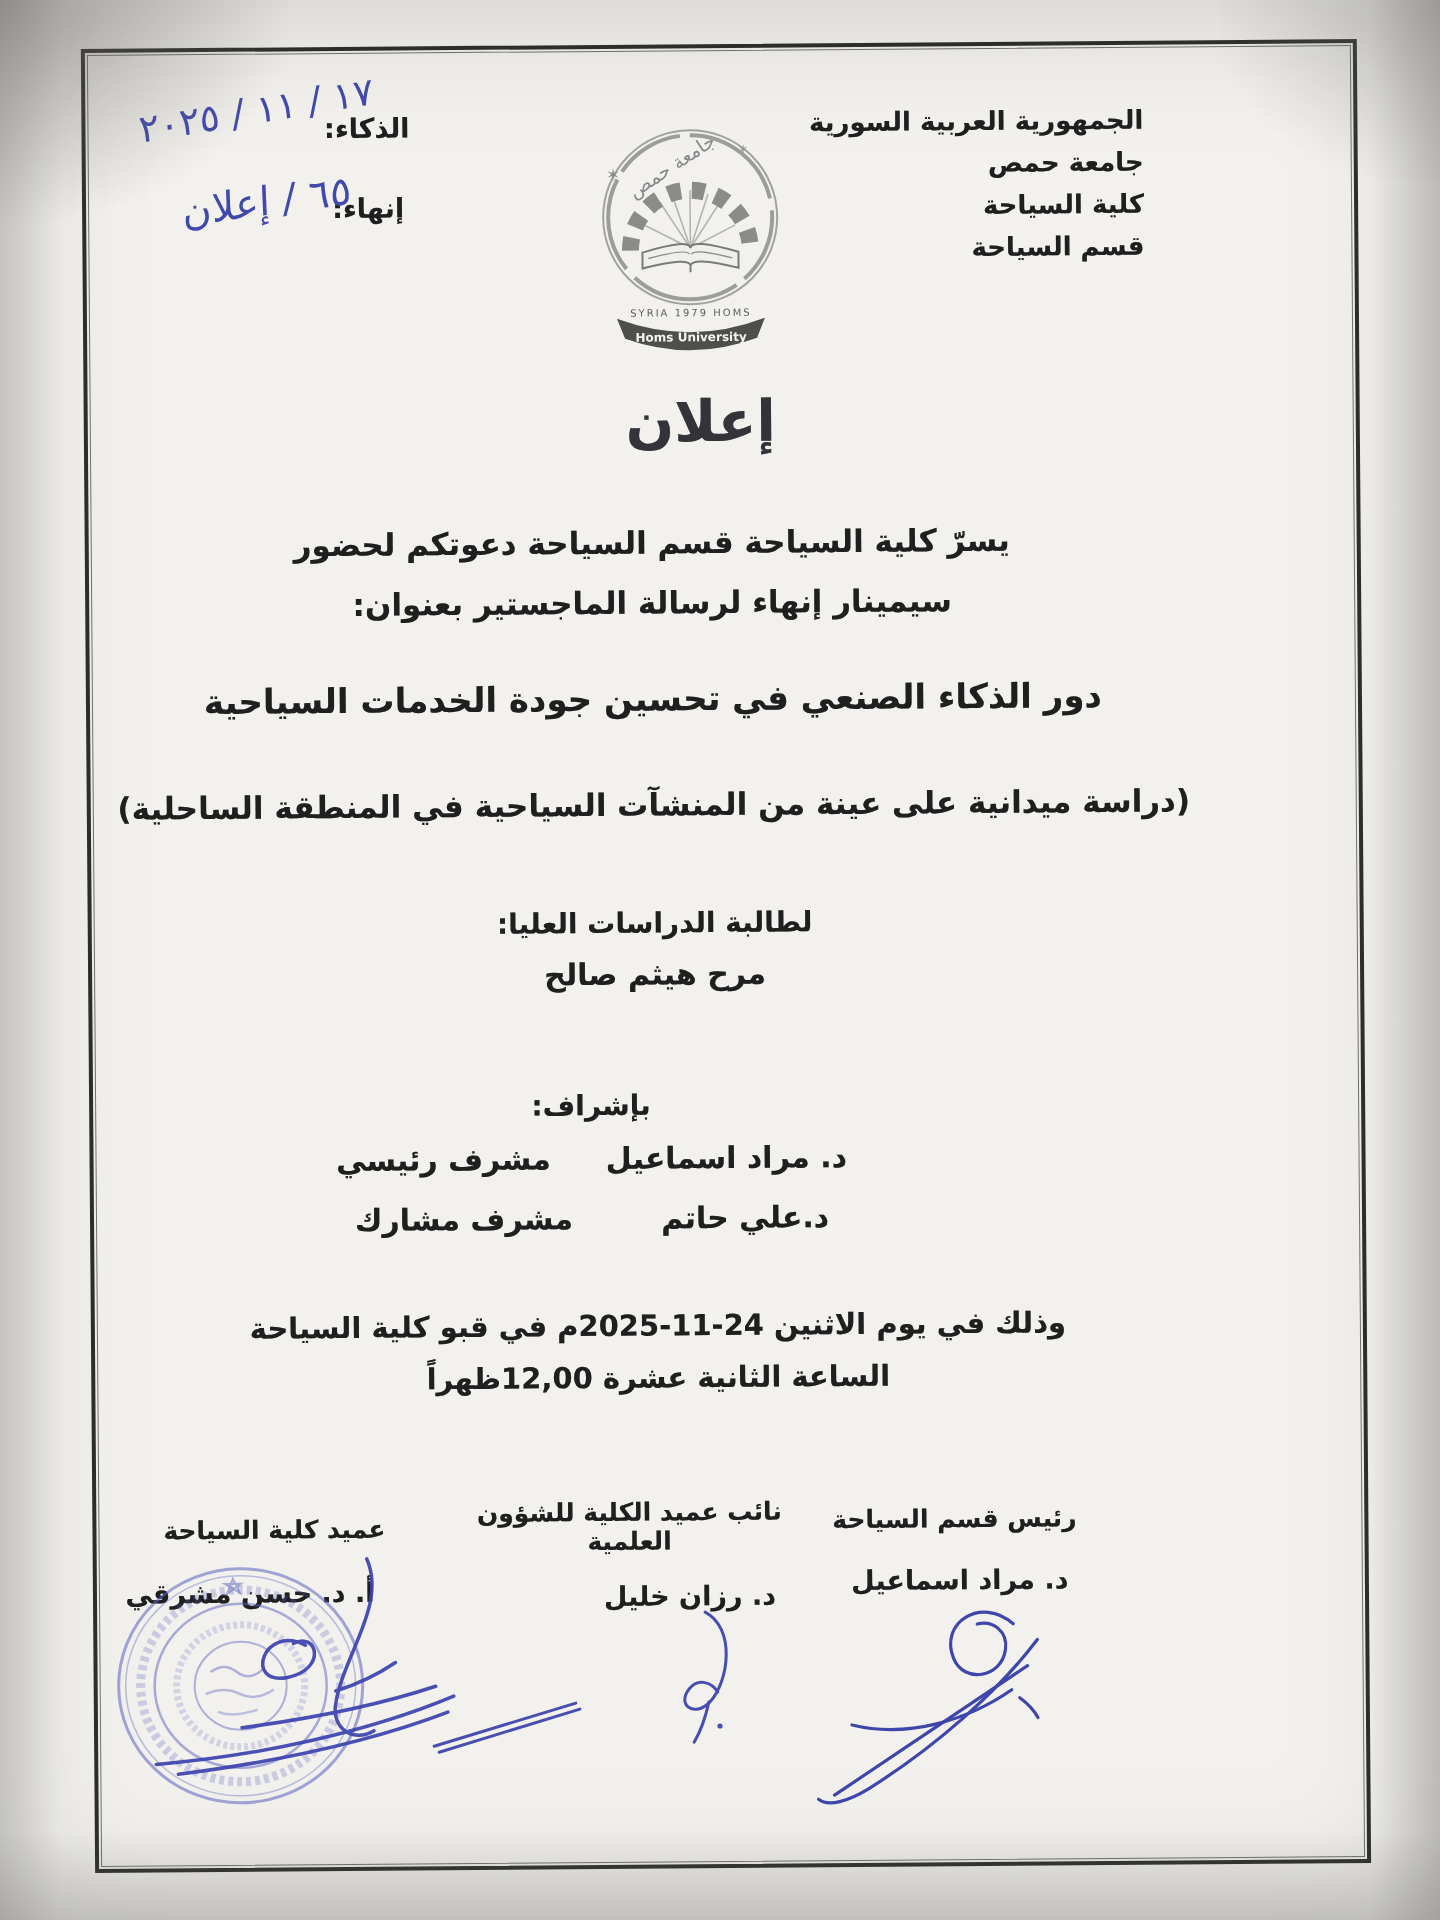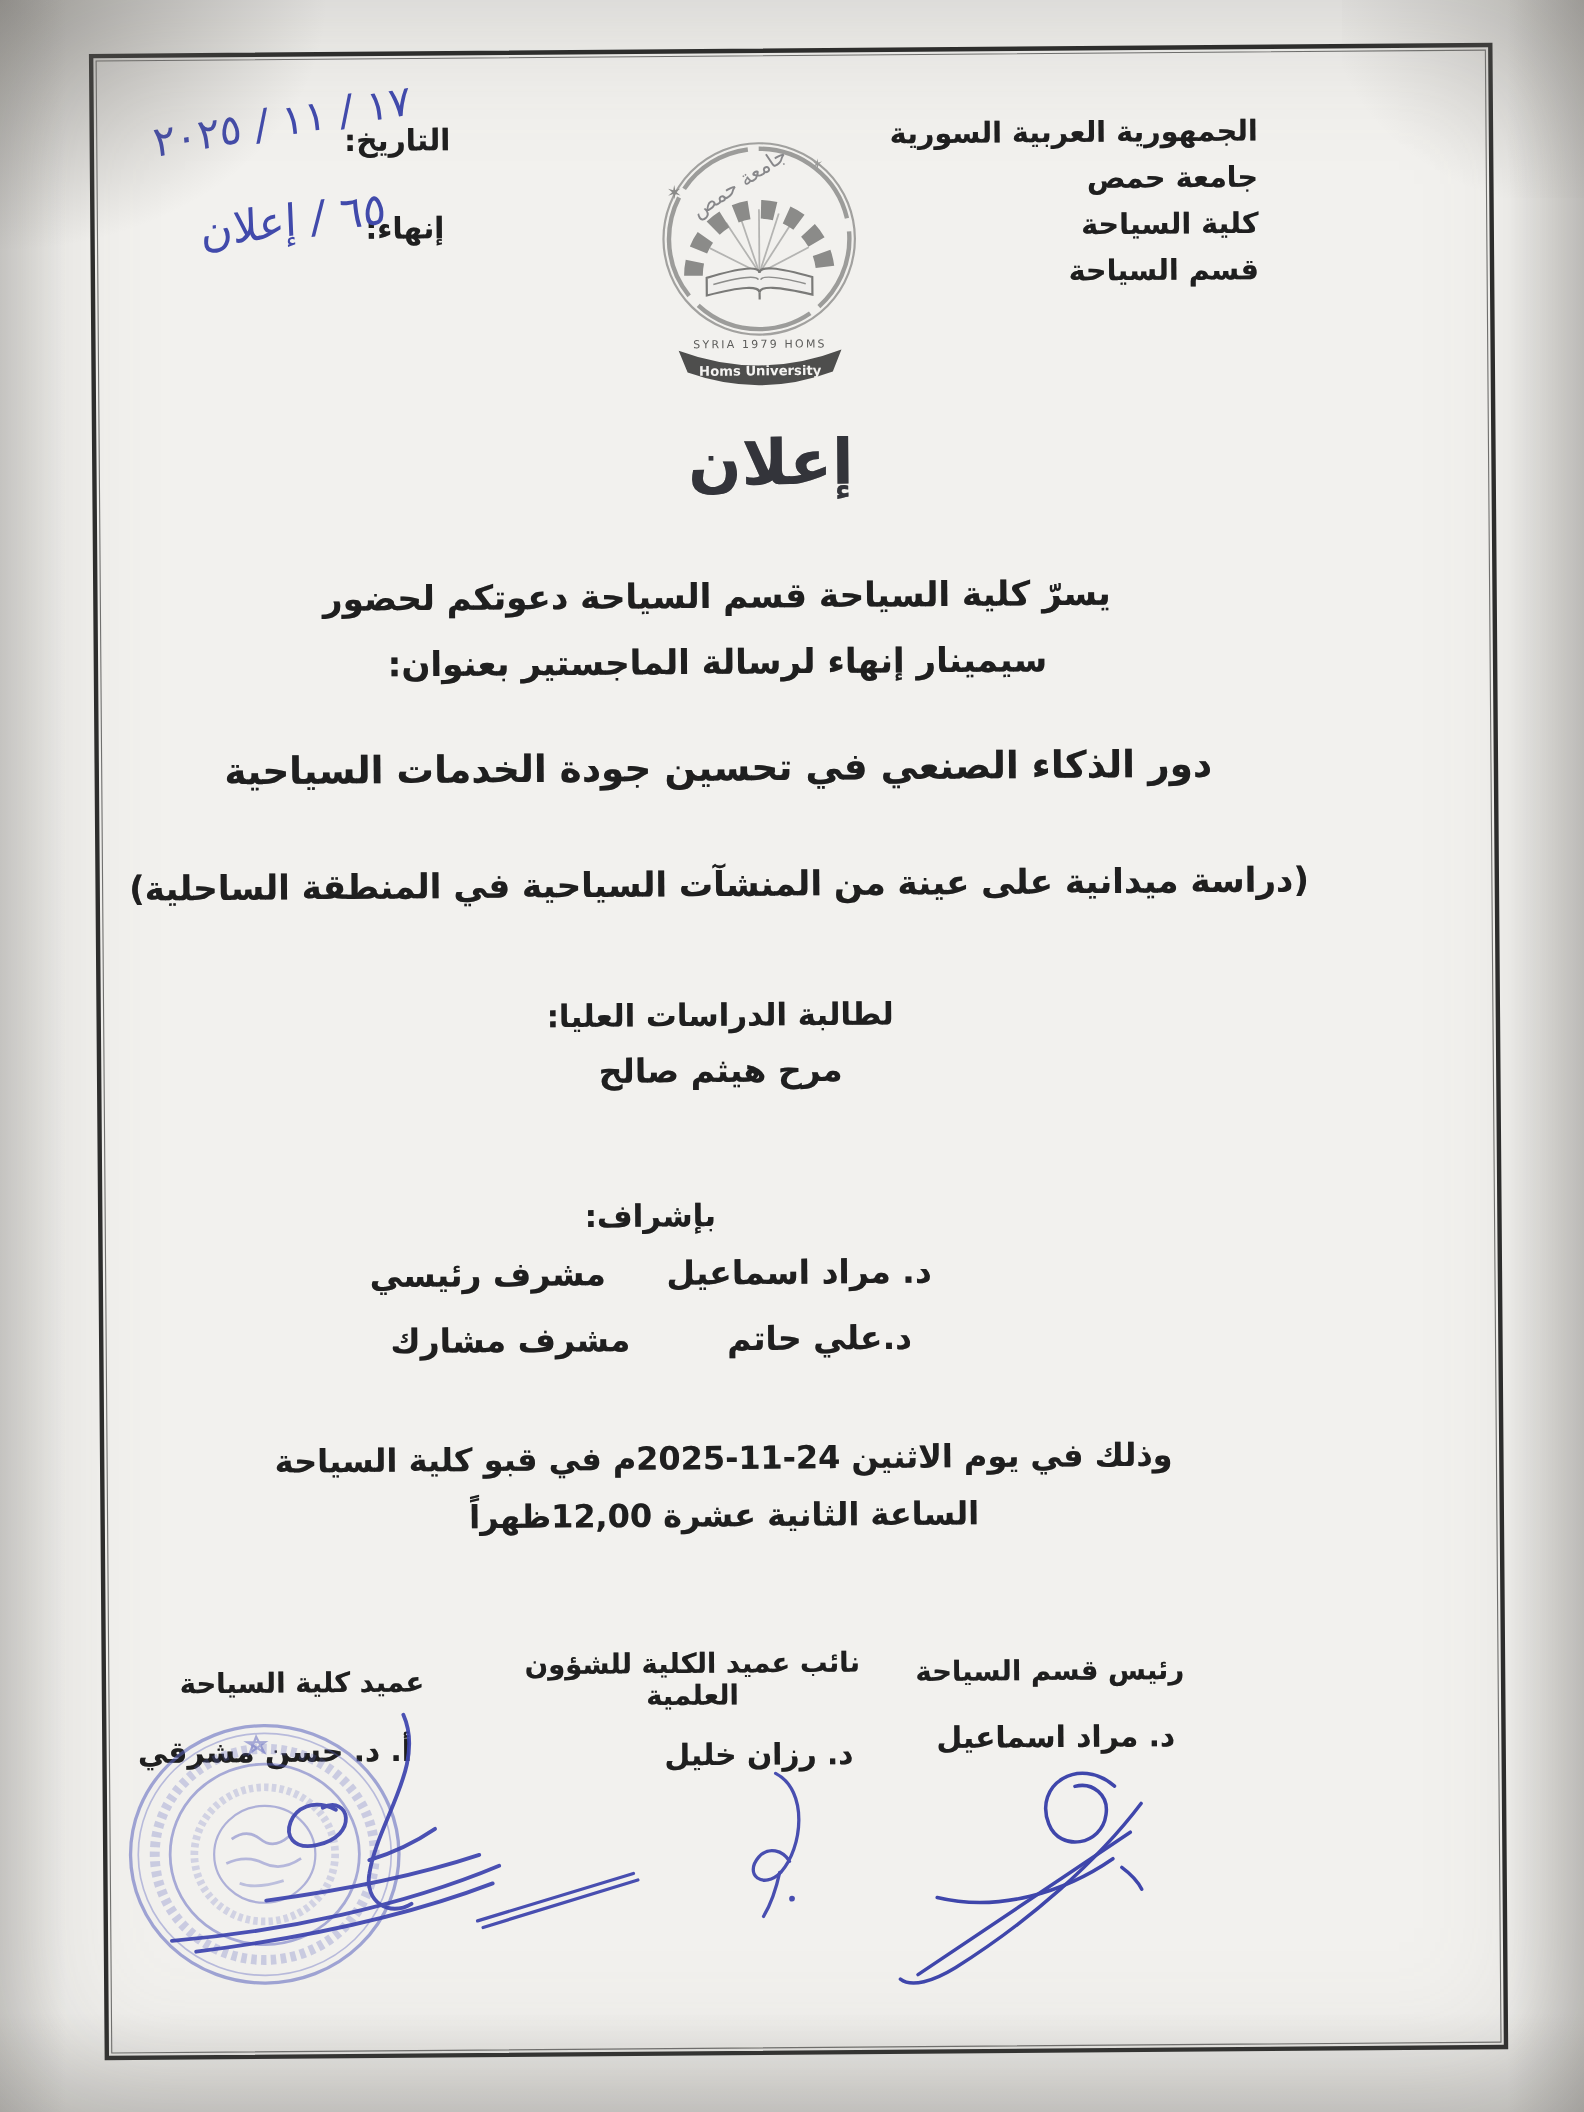--- a/index.html
+++ b/index.html
@@ -92,21 +92,21 @@
       </g>
 
       <text x="44" y="78" font-size="19" fill="#87878a" transform="rotate(-33 44 78)">جامعة حمص</text>
 
       <text x="100" y="196" font-size="10" fill="#5d5d5b" text-anchor="middle" letter-spacing="2">SYRIA  1979  HOMS</text>
 
       <path d="M26 198 Q100 226 174 198 L166 218 Q100 242 34 218 Z" fill="#4e4e4d"></path>
       <text x="100" y="221" font-size="12" font-weight="bold" fill="#f4f3f1" text-anchor="middle">Homs University</text>
     </svg>
 
-    <div class="abs ar meta-label" style="left:296px;top:110px;width:120px;">التاريخ:</div>
+    <div class="abs ar meta-label" style="left:296px;top:110px;width:120px;">الذكاء:</div>
     <div class="abs ar meta-label" style="left:300px;top:190px;width:110px;">إنهاء:</div>
 
     <div class="abs ar hand" style="left:52px;top:92px;width:330px;font-size:38px;transform:rotate(-9deg) skewX(-4deg);">١٧ / ١١ / ٢٠٢٥</div>
     <div class="abs ar hand" style="left:128px;top:178px;width:230px;font-size:40px;transform:rotate(-7deg) skewX(-5deg);">٦٥ / إعلان</div>
 
     <div class="abs ar center title">إعلان</div>
 
     <div class="abs ar center c655" style="top:524px;font-size:31px;">يسرّ كلية السياحة قسم السياحة دعوتكم لحضور</div>
     <div class="abs ar center c655" style="top:584px;font-size:31px;">سيمينار إنهاء لرسالة الماجستير بعنوان:</div>
     <div class="abs ar center c655" style="top:678px;font-size:34px;">دور الذكاء الصنعي في تحسين جودة الخدمات السياحية</div>

